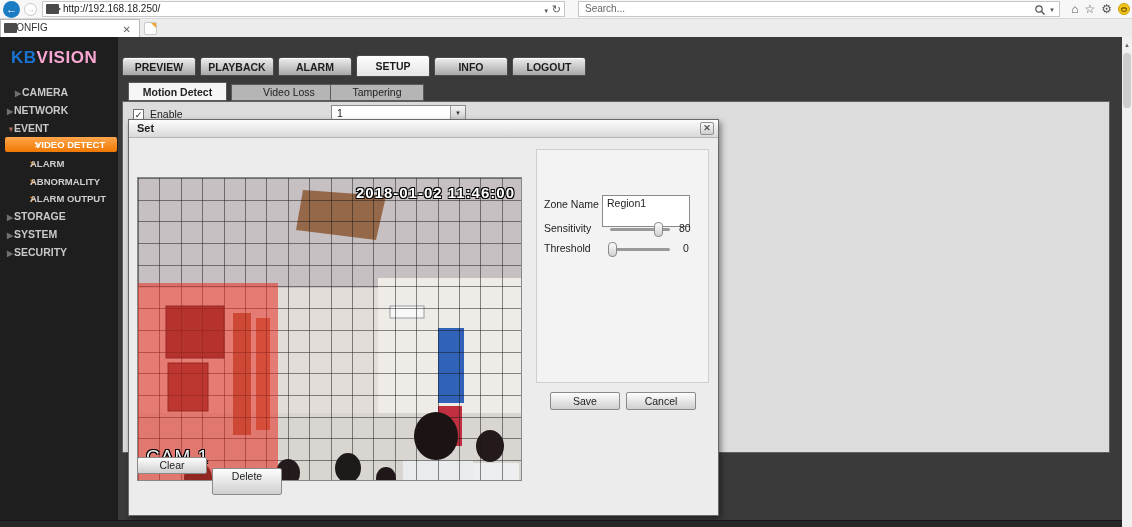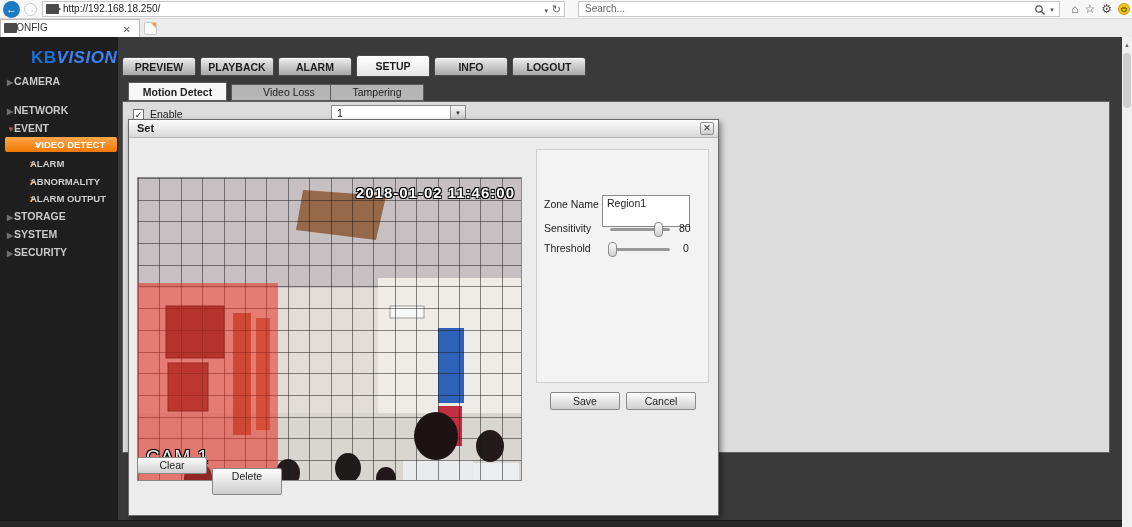--- a/index.html
+++ b/index.html
@@ -28,21 +28,21 @@
   .newtab { position:absolute; left:144px; top:3px; width:13px; height:13px; background:#fdfdfd; border:1px solid #c9c9c9; border-radius:2px; }
   .newtab:after { content:""; position:absolute; right:0; top:0; border-top:5px solid #f0a830; border-left:5px solid transparent; }
 
   
   .page { position:absolute; left:0; top:37px; width:1132px; height:490px; background:#3a3a3a; }
   .bottom-strip { position:absolute; left:0; top:483px; width:1132px; height:7px; background:#272727; border-top:1px solid #151515; }
 
   
   .sidebar { position:absolute; left:0; top:0; width:118px; height:490px; background:#1e1e1e; }
   .logo { position:absolute; left:11px; top:11px; font-size:17px; font-weight:bold; letter-spacing:.5px; }
-  .logo .kb { color:#1873d3;margin-left:20px; } .logo .vi { color:#3b82f6;font-style:italic; }
+  .logo .kb { color:#1873d3; } .logo .vi { color:#f9a8d4; }
   .side-group { position:absolute; left:0; width:118px; height:16px; color:#c9c9c9; font-size:10.5px; font-weight:bold; line-height:16px; }
   .side-group .tri { display:inline-block; width:14px; padding-left:7px; color:#6f6f6f; font-size:8px; }
   .side-sub { position:absolute; left:0; width:118px; height:15px; color:#cfcfcf; font-size:9.5px; font-weight:bold; line-height:15px;padding-left:16px; }
   .side-sub .gt { display:inline-block; width:11px; padding-left:14px; color:#ff8a00; font-size:9px; }
   .side-sub.active { left:5px; width:112px; background:linear-gradient(#ffa64d,#f07800); color:#fff; border-radius:2px; }
   .side-sub.active .gt { color:#fff; }
 
   
   .navtab { position:absolute; top:20px; width:74px; height:19px; background:linear-gradient(#ededed,#a8a8a8); border:1px solid #4a4a4a; border-radius:3px 3px 0 0; font-size:10.5px; font-weight:bold; color:#1c1c1c; text-align:center; line-height:18px; box-shadow:inset 0 1px 0 #fff; }
   .navtab.active { top:18px; height:22px; background:linear-gradient(#ffffff,#e4e4e4); line-height:21px; }
@@ -139,21 +139,21 @@
     </div>
     <div class="newtab"></div>
   </div>
 
   <div class="page">
 
     <div class="sidebar">
       <div class="logo">
         <span class="kb">KB</span><span class="vi">VISION</span>
       </div>
-      <div class="side-group" style="top:36px;"><span class="tri">▶</span><span>CAMERA</span></div>
+      <div class="side-group" style="top:47px;padding-left:8px;"><span class="tri">▶</span><span>CAMERA</span></div>
       <div class="side-group" style="top:65px;"><span class="tri">▶</span><span>NETWORK</span></div>
       <div class="side-group" style="top:83px;"><span class="tri" style="color:#9a6050;">▼</span><span>EVENT</span></div>
       <div class="side-sub active" style="top:100px;"><span class="gt">&gt;</span><span>VIDEO DETECT</span></div>
       <div class="side-sub" style="top:119px;"><span class="gt">&gt;</span><span>ALARM</span></div>
       <div class="side-sub" style="top:137px;"><span class="gt">&gt;</span><span>ABNORMALITY</span></div>
       <div class="side-sub" style="top:154px;"><span class="gt">&gt;</span><span>ALARM OUTPUT</span></div>
       <div class="side-group" style="top:171px;"><span class="tri">▶</span><span>STORAGE</span></div>
       <div class="side-group" style="top:189px;"><span class="tri">▶</span><span>SYSTEM</span></div>
       <div class="side-group" style="top:207px;"><span class="tri">▶</span><span>SECURITY</span></div>
     </div>

